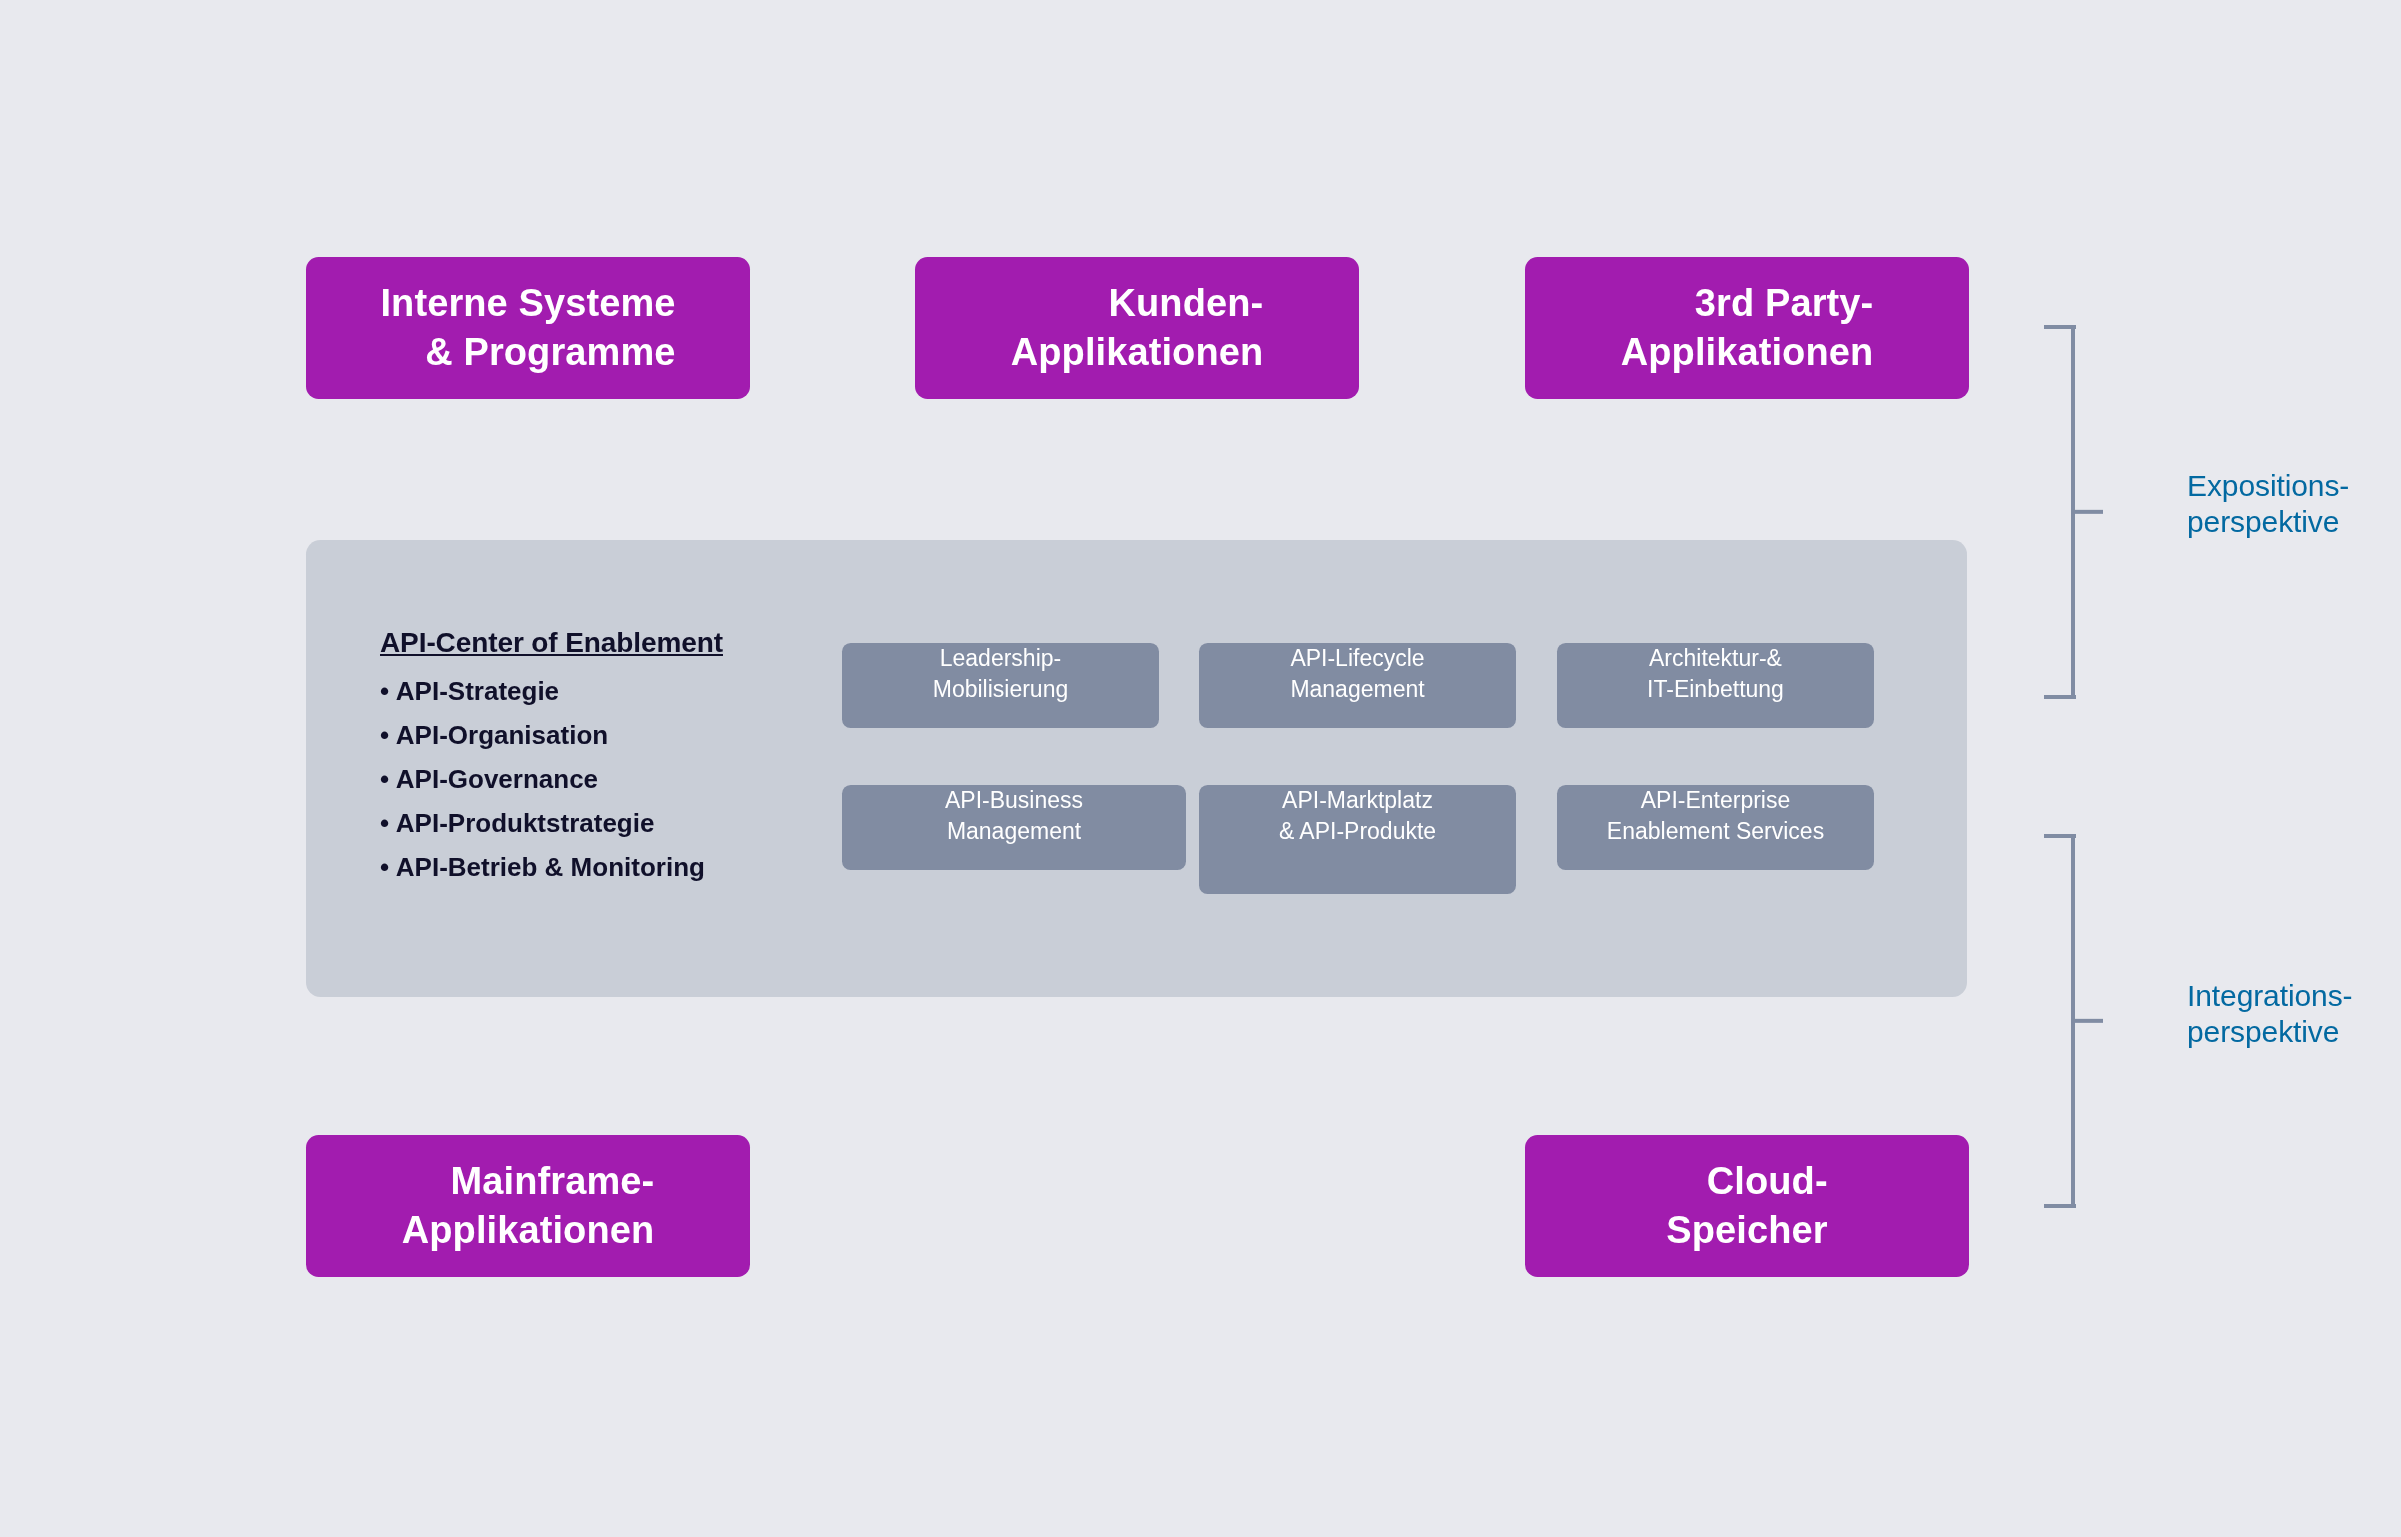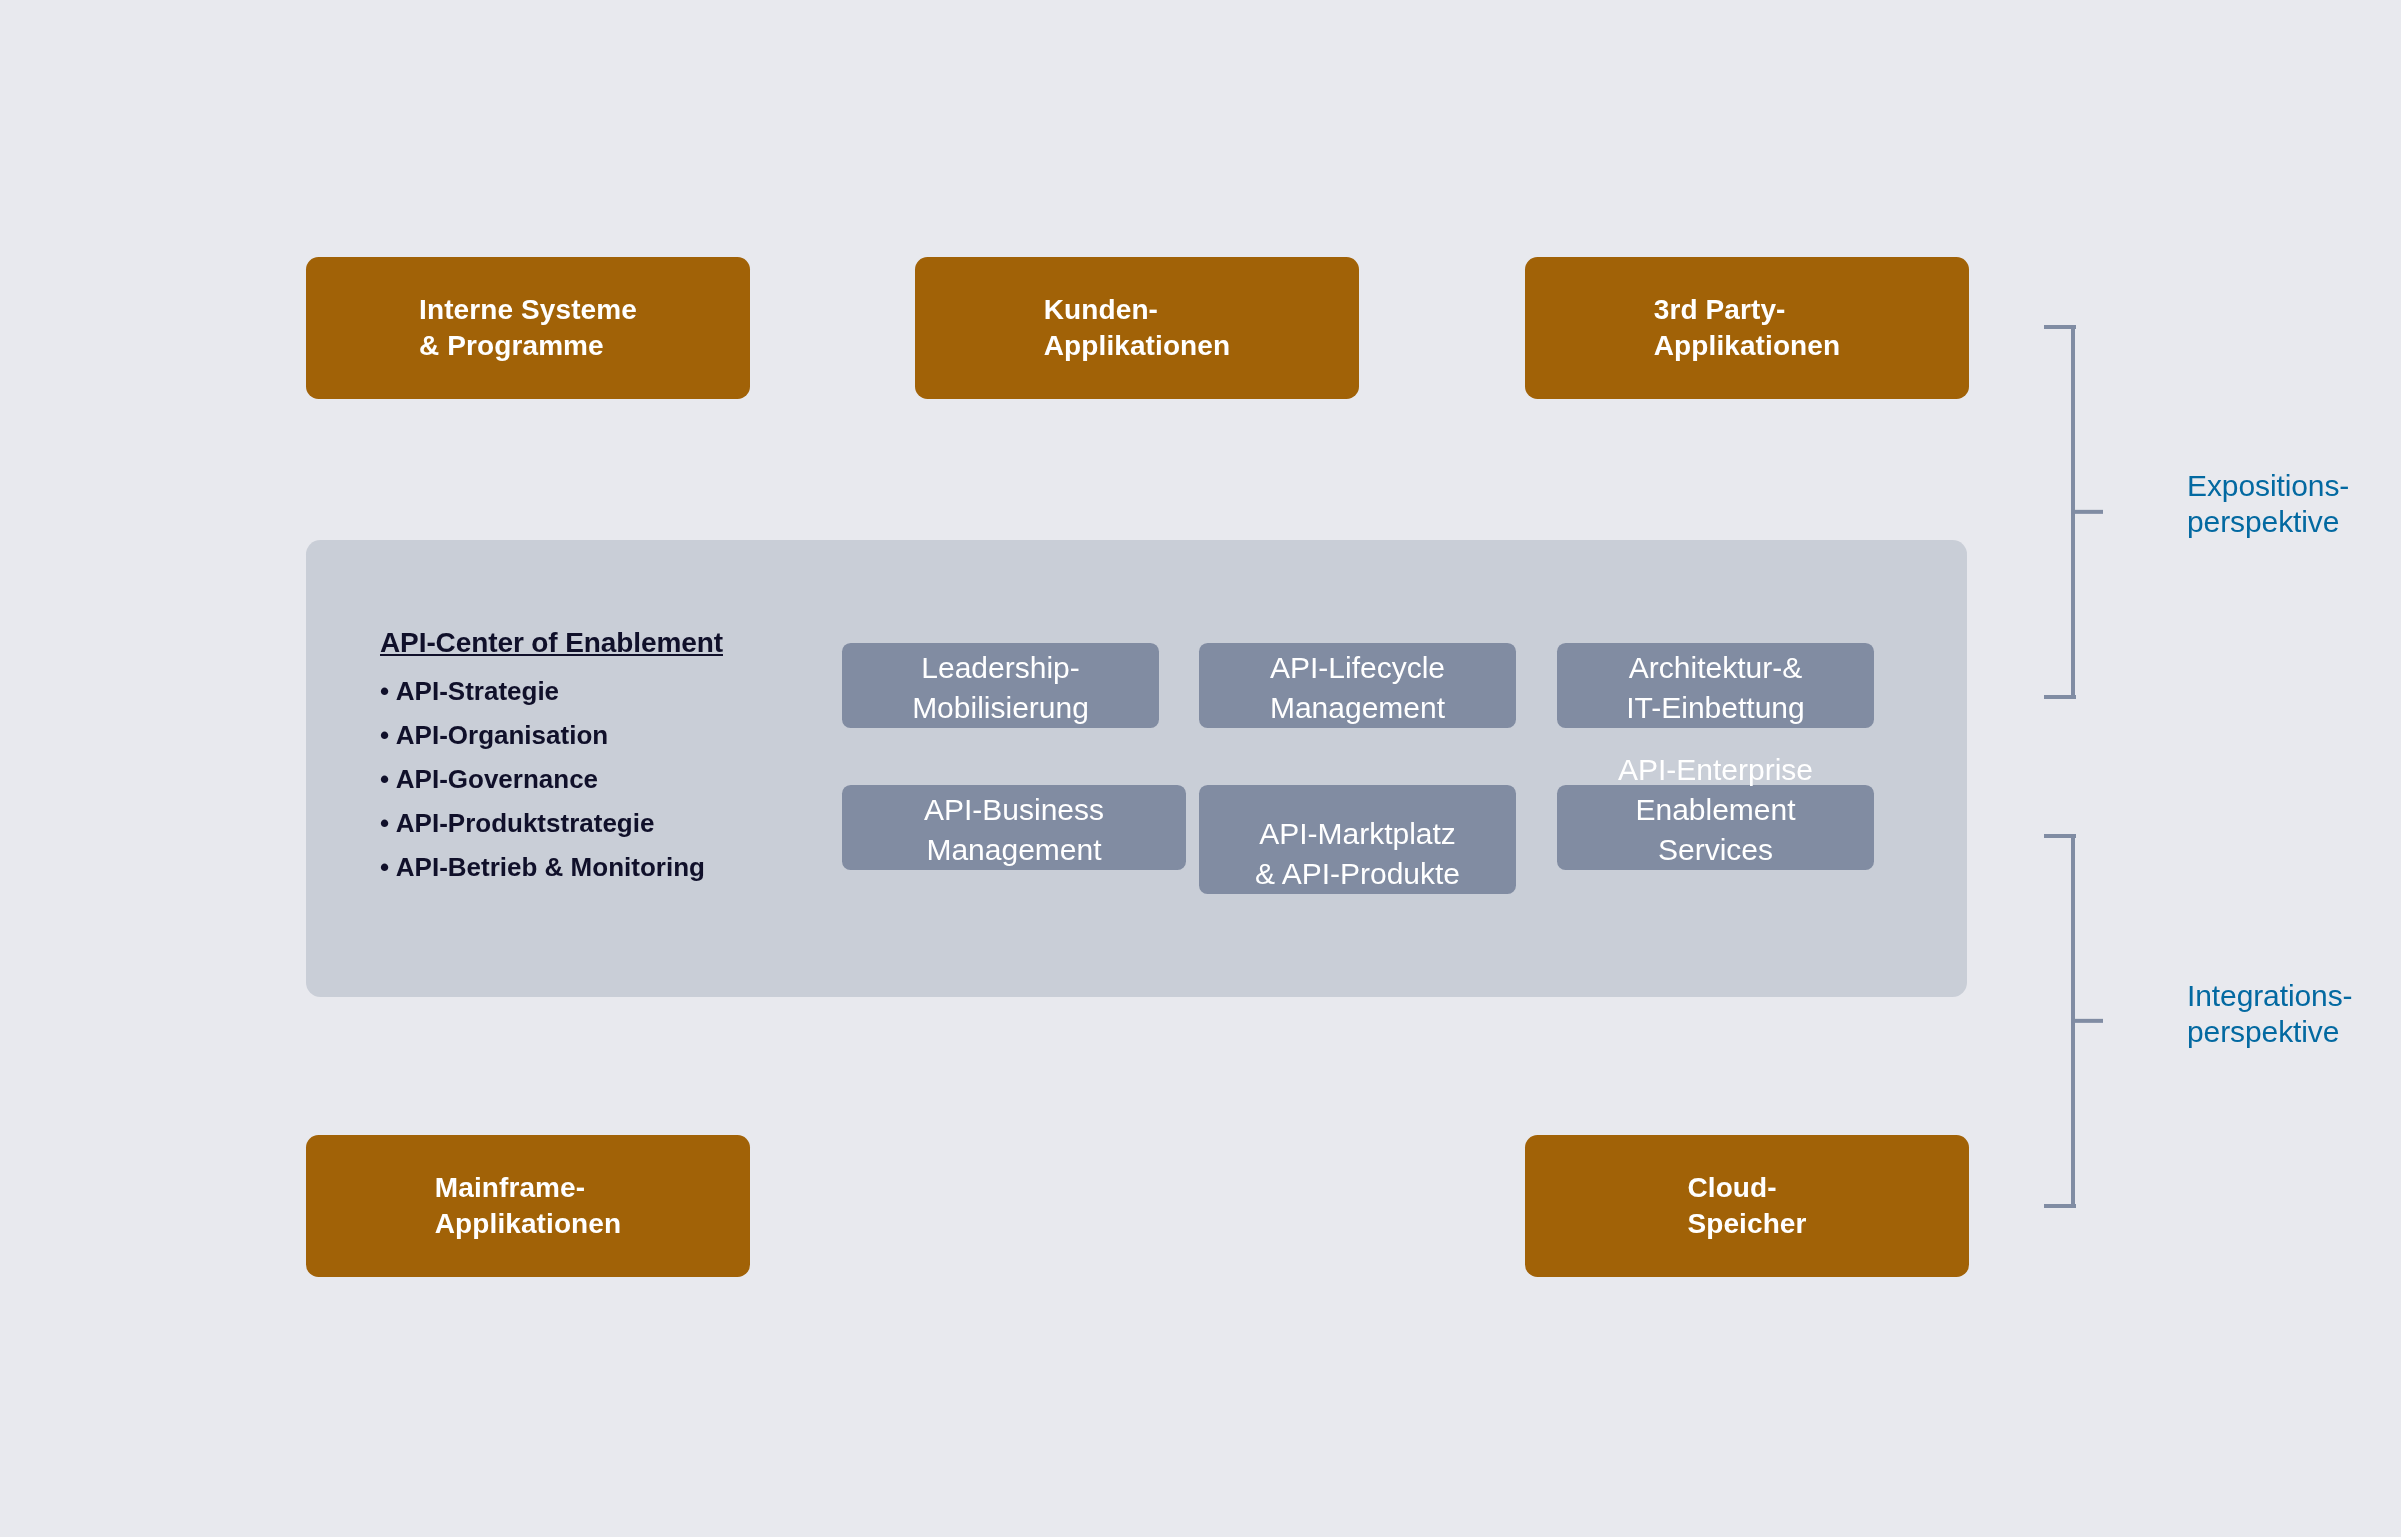--- a/index.html
+++ b/index.html
@@ -16,28 +16,28 @@
 
   #stage {
     position: relative;
     width: 2734px;
     height: 1537px;
   }
 
   
   .app-box {
     position: absolute;
-    background: #a16207;
+    background: #a21caf;
     border-radius: 12.5px;
     display: flex;
     align-items: center;
     justify-content: center;
-    text-align: left;
+    text-align: right;
     color: #ffffff;
-    font-size: 28px;
+    font-size: 38px;
     font-weight: bold;
     line-height: 1.30;
     letter-spacing: 0.1px;
     box-sizing: border-box;
     padding: 0 12.5px;
   }
 
   
   #coe-panel {
     position: absolute;
@@ -80,25 +80,25 @@
     display: inline-block;
     margin-right: 6.7px;
   }
 
   
   .cap-box {
     position: absolute;
     background: #818ca2;
     border-radius: 8.6px;
     display: flex;
-    align-items: flex-end;
+    align-items: flex-start;
     justify-content: center;
     text-align: center;
     color: #ffffff;
-    font-size: 30px;
+    font-size: 23px;
     line-height: 1.33;
     box-sizing: border-box;
     padding: 0 22px;
     white-space: pre-line;
   }
 
   
   .bracket {
     position: absolute;
   }

